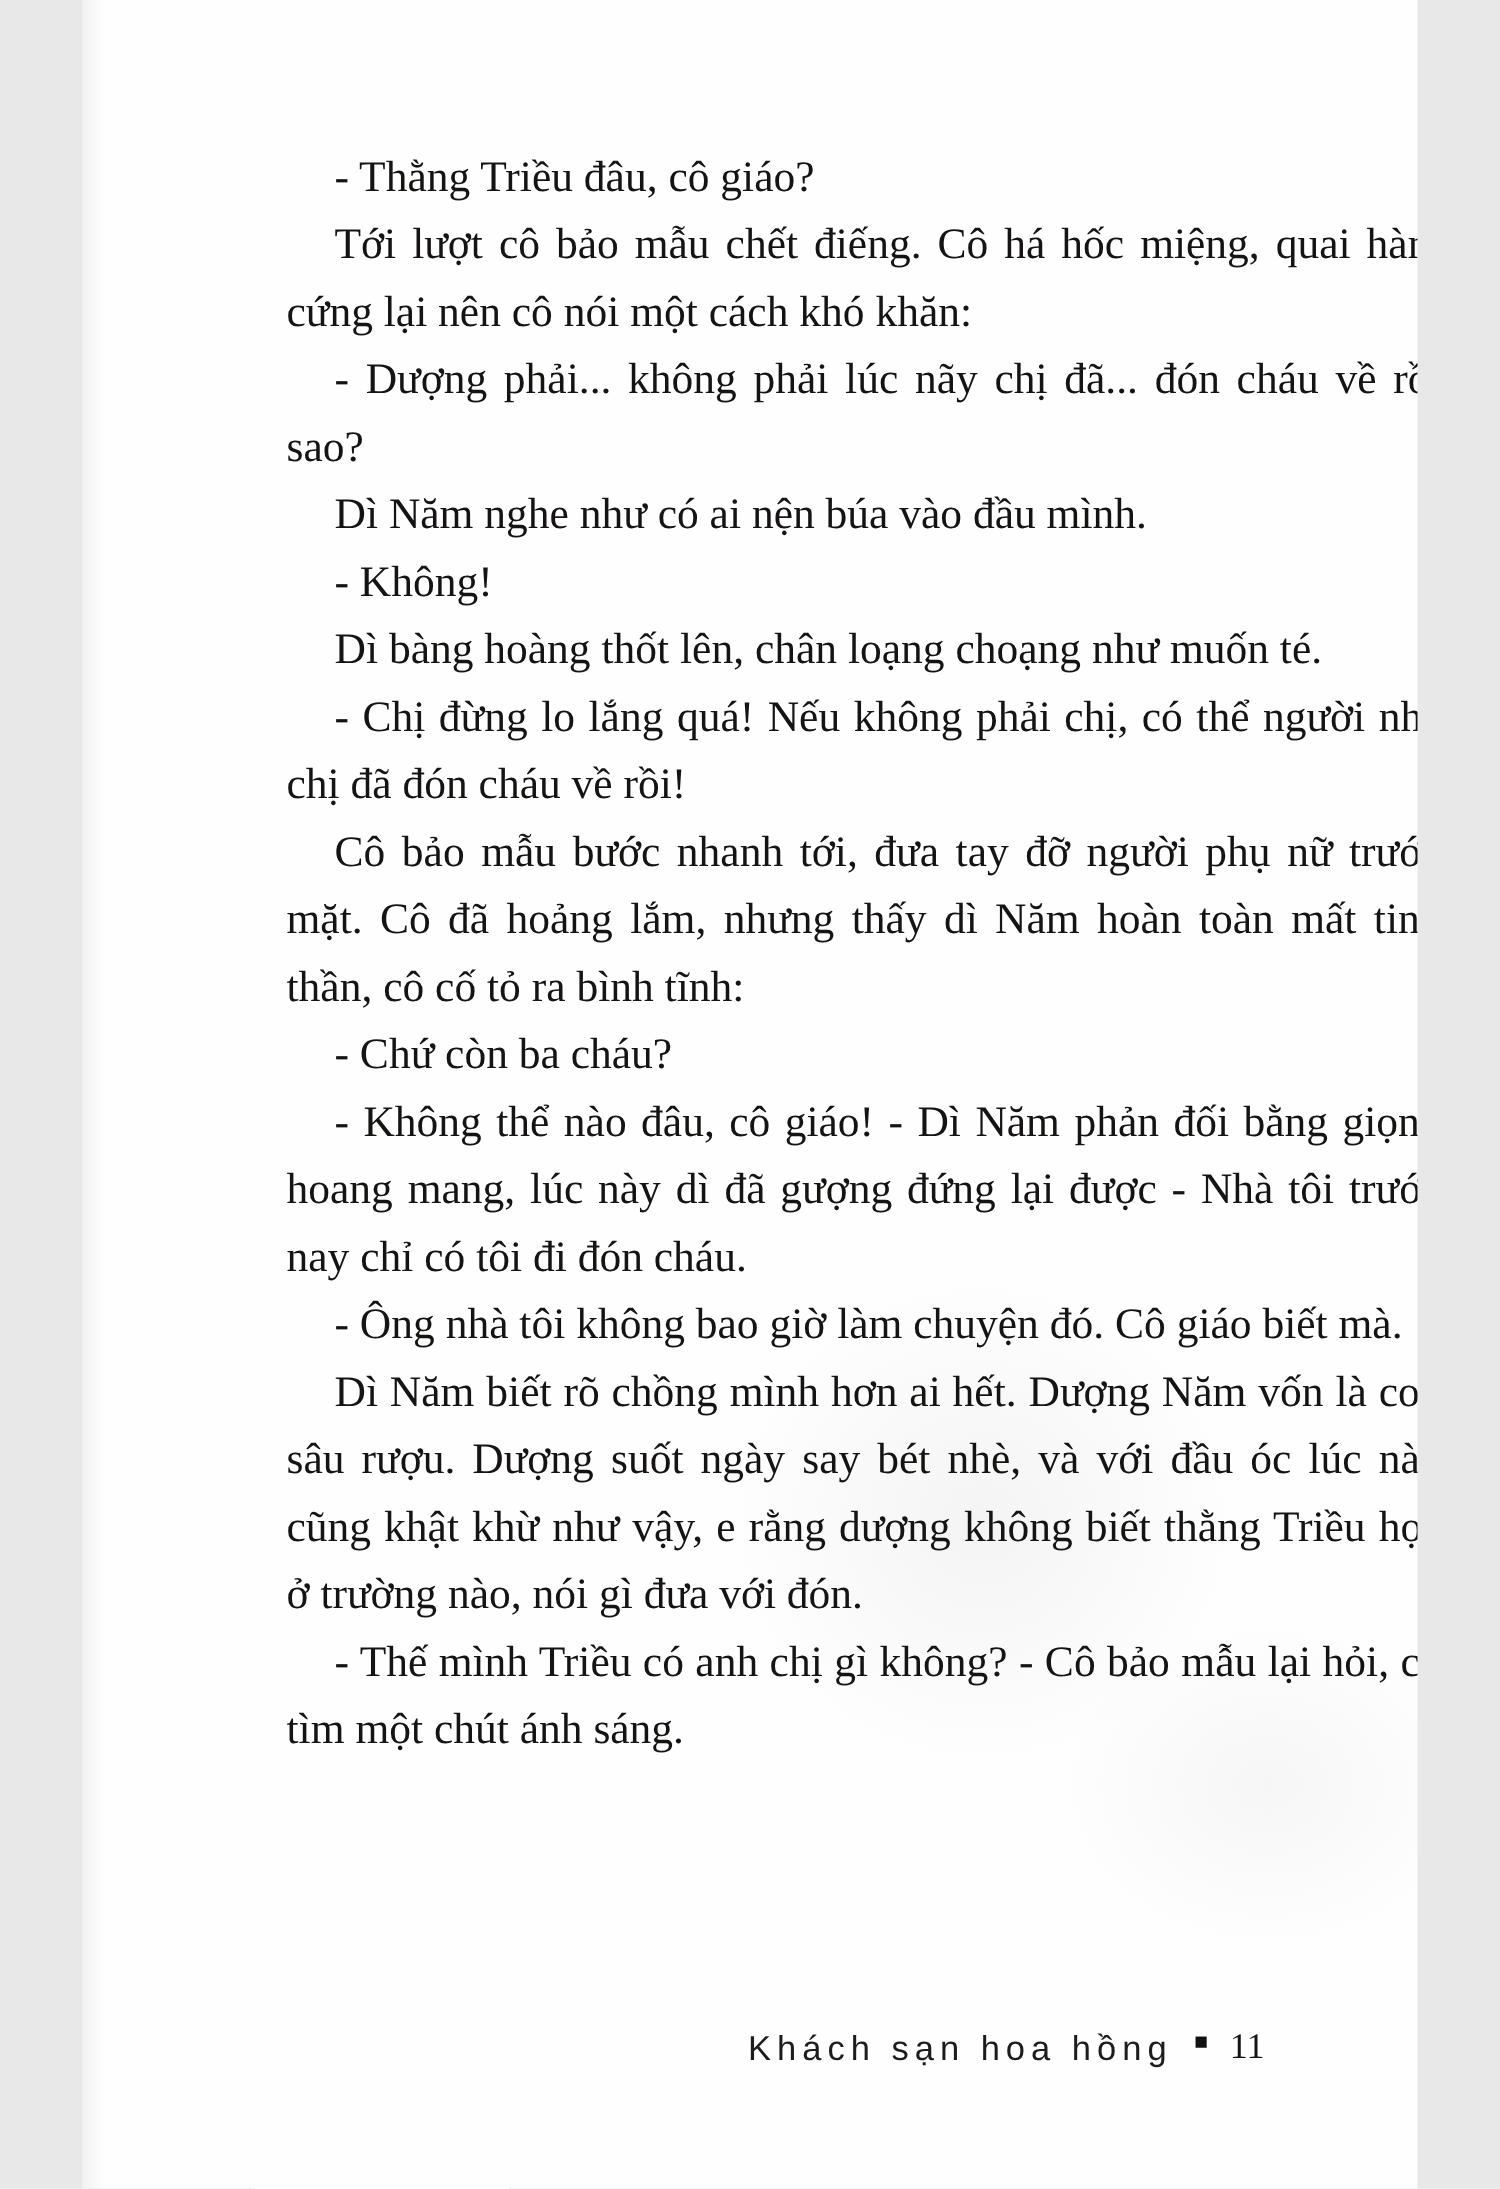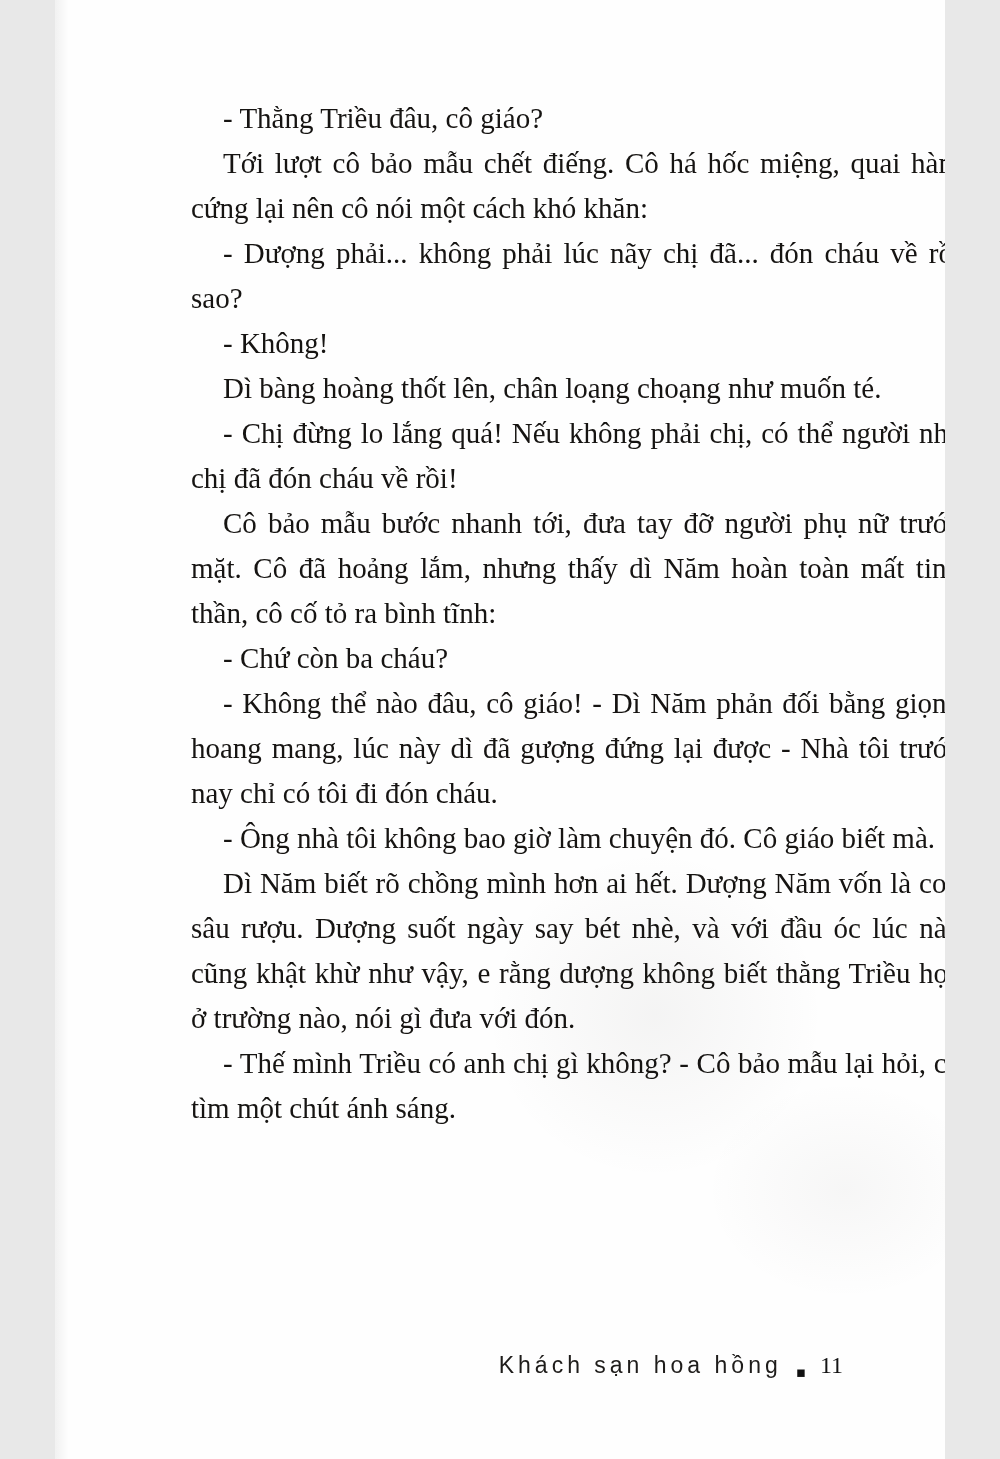--- a/index.html
+++ b/index.html
@@ -49,21 +49,21 @@
   }
   .text-block p {
     margin: 0;
     text-indent: 32px;
   }
   .page-footer {
     position: absolute;
     right: 102px;
     top: 1352px;
     display: flex;
-    align-items: flex-end;
+    align-items: flex-start;
     gap: 14px;
     white-space: nowrap;
   }
   .running-title {
     font-family: "Liberation Sans", "DejaVu Sans", sans-serif;
     font-size: 23px;
     letter-spacing: 4px;
     color: #1e1c1a;
   }
   .footer-separator {
@@ -85,20 +85,21 @@
 <div class="page">
 
   <div class="edge-shade"></div>
   <div class="ghost g1"></div>
   <div class="ghost g2"></div>
 
   <div class="text-block">
     <p>- Thằng Triều đâu, cô giáo?</p>
     <p>Tới lượt cô bảo mẫu chết điếng. Cô há hốc miệng, quai hàm cứng lại nên cô nói một cách khó khăn:</p>
     <p>- Dượng phải... không phải lúc nãy chị đã... đón cháu về rồi sao?</p>
+    <p>Dì Năm nghe như có ai nện búa vào đầu mình.</p>
     <p>- Không!</p>
     <p>Dì bàng hoàng thốt lên, chân loạng choạng như muốn té.</p>
     <p>- Chị đừng lo lắng quá! Nếu không phải chị, có thể người nhà chị đã đón cháu về rồi!</p>
     <p>Cô bảo mẫu bước nhanh tới, đưa tay đỡ người phụ nữ trước mặt. Cô đã hoảng lắm, nhưng thấy dì Năm hoàn toàn mất tinh thần, cô cố tỏ ra bình tĩnh:</p>
     <p>- Chứ còn ba cháu?</p>
     <p>- Không thể nào đâu, cô giáo! - Dì Năm phản đối bằng giọng hoang mang, lúc này dì đã gượng đứng lại được - Nhà tôi trước nay chỉ có tôi đi đón cháu.</p>
     <p>- Ông nhà tôi không bao giờ làm chuyện đó. Cô giáo biết mà.</p>
     <p>Dì Năm biết rõ chồng mình hơn ai hết. Dượng Năm vốn là con sâu rượu. Dượng suốt ngày say bét nhè, và với đầu óc lúc nào cũng khật khừ như vậy, e rằng dượng không biết thằng Triều học ở trường nào, nói gì đưa với đón.</p>
     <p>- Thế mình Triều có anh chị gì không? - Cô bảo mẫu lại hỏi, cố tìm một chút ánh sáng.</p>
   </div>

